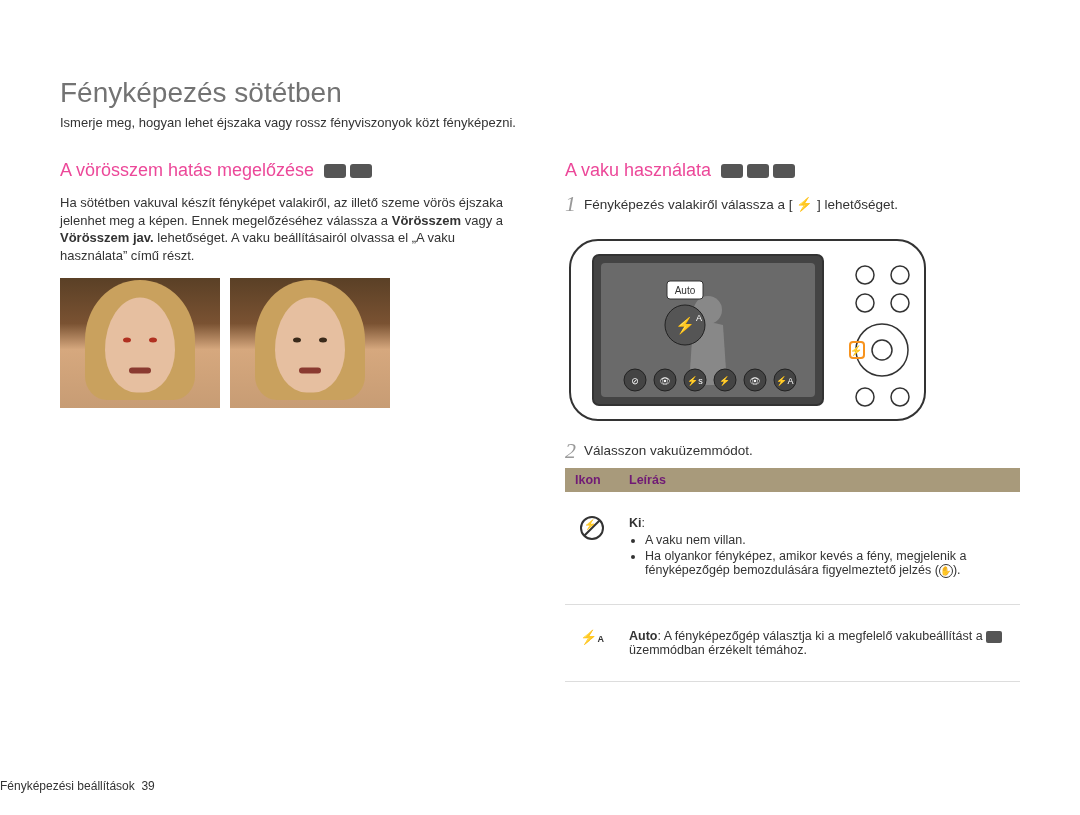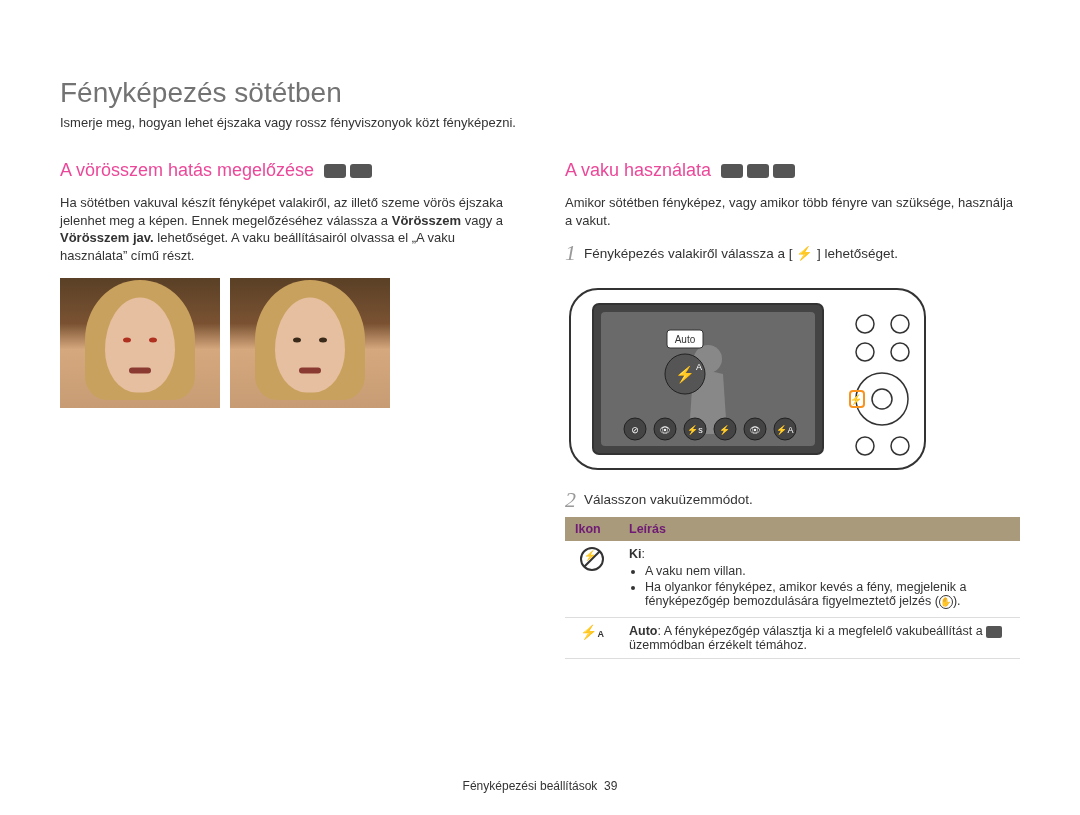--- a/index.html
+++ b/index.html
@@ -139,21 +139,21 @@
   }
   table.opts th {
     background: #a89a7b;
     color: #701a75;
     font-weight: bold;
     font-size: 12.5px;
     text-align: left;
     padding: 5px 10px;
   }
   table.opts td {
-    padding: 6px 10px;
+    padding: 24px 10px;
     font-size: 12.5px;
     border-bottom: 1px solid #ddd;
     vertical-align: top;
   }
   table.opts td.ic {
     width: 34px;
     text-align: center;
   }
   .icon-circ {
     display: inline-block;
@@ -197,21 +197,21 @@
     margin: 3px 0 0 0;
     padding-left: 16px;
   }
   ul.bul li {
     margin-bottom: 2px;
   }
   .footer {
     position: absolute;
     bottom: 22px;
     width: 100%;
-    text-align: center;
+    text-align: left;
     font-size: 12px;
   }
 </style>
 </head>
 <body>
 
 <div class="page">
   <h1>Fényképezés sötétben</h1>
   <p class="intro">Ismerje meg, hogyan lehet éjszaka vagy rossz fényviszonyok közt fényképezni.</p>
 
@@ -251,21 +251,20 @@
 
     <div class="col">
       <h2>
         <span>A vaku használata</span>
         <span class="mode-icons">
           <span class="mode-icon"></span>
           <span class="mode-icon"></span>
           <span class="mode-icon"></span>
         </span>
       </h2>
-      <p class="body-text">Amikor sötétben fényképez, vagy amikor több fényre van szüksége, használja a vakut.</p>
 
       <div class="step">
         <div class="step-num">1</div>
         <div class="step-text">
           <span>Fényképezés valakiről válassza a [</span>
           <span class="flash-glyph">⚡</span>
           <span>] lehetőséget.</span>
         </div>
       </div>
 

